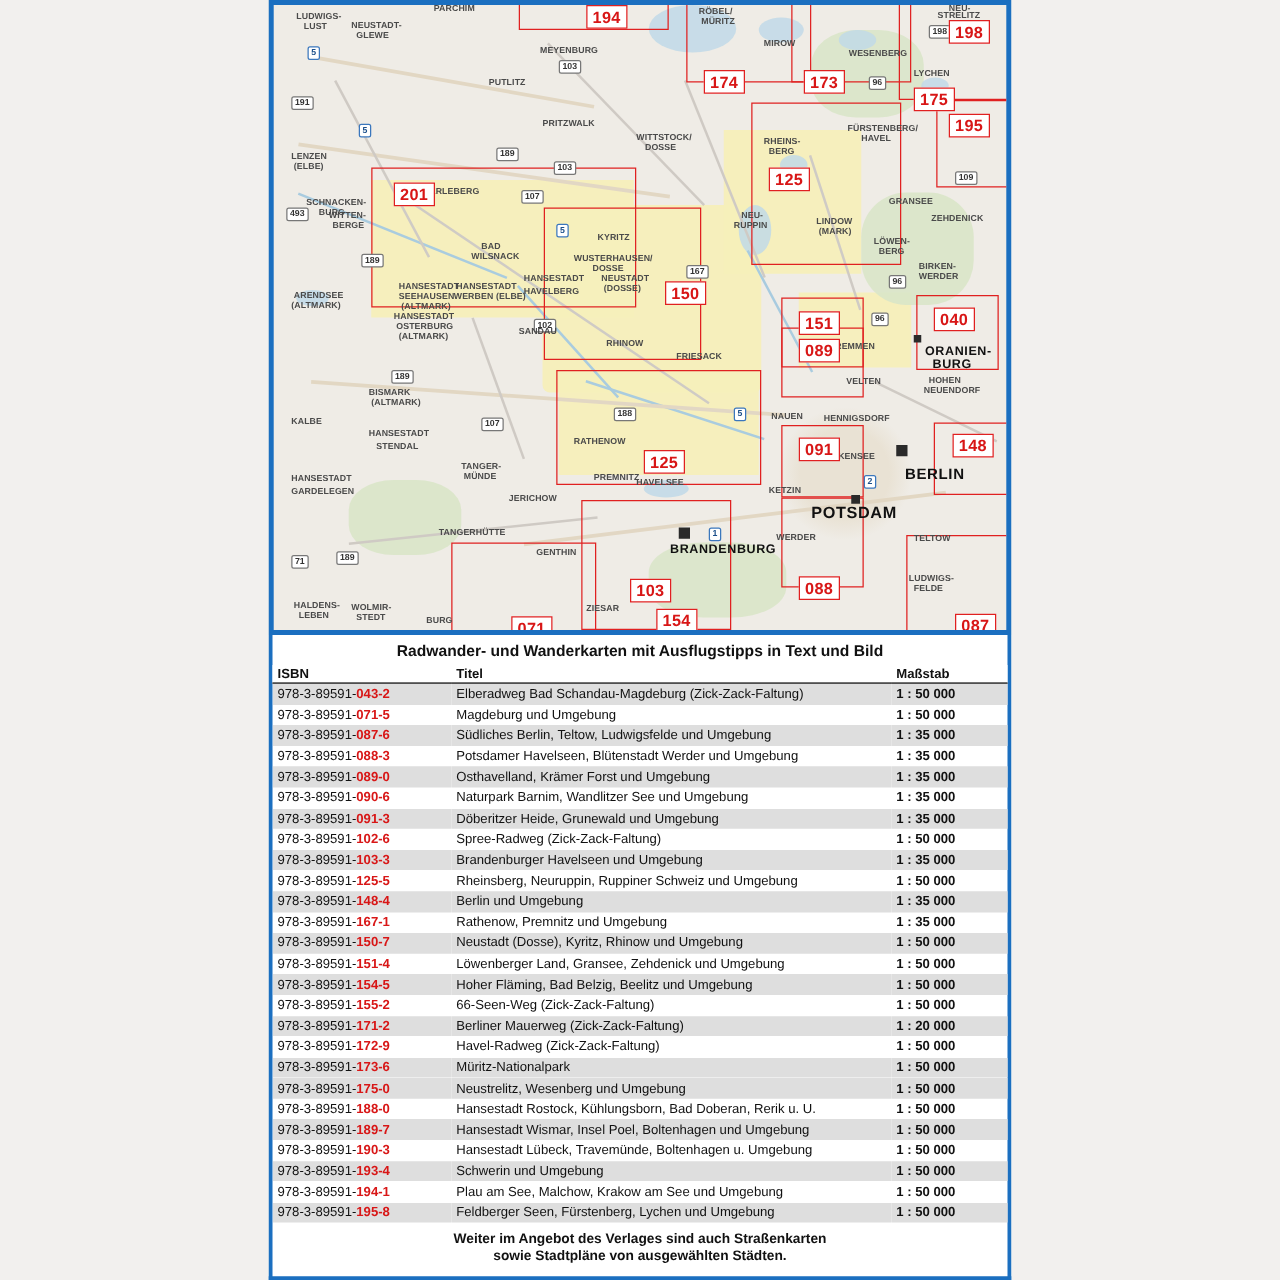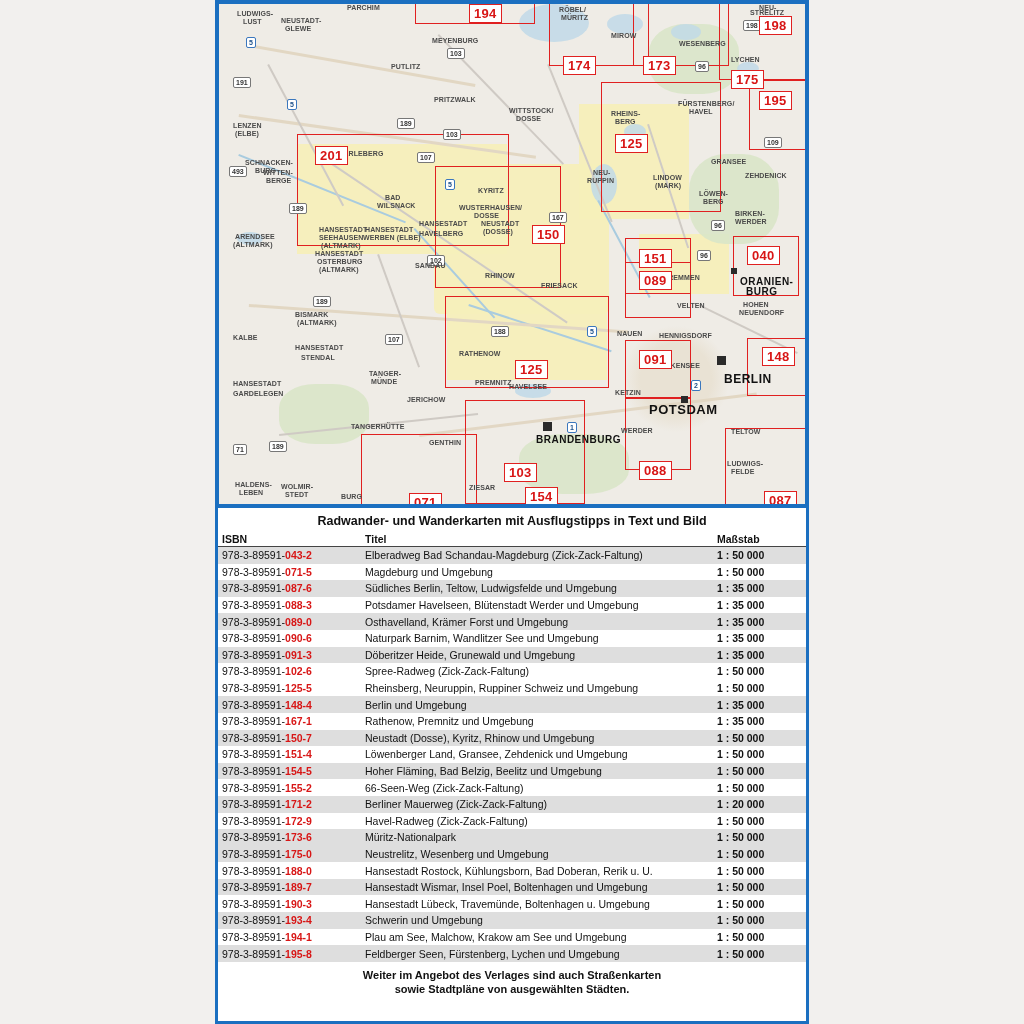--- a/index.html
+++ b/index.html
@@ -379,20 +379,25 @@
             <tr class="alt">
               <td class="isbn"><span class="pfx">978-3-89591-</span><span class="sfx">091-3</span></td>
               <td>Döberitzer Heide, Grunewald und Umgebung</td>
               <td class="scale">1 : 35 000</td>
             </tr>
             <tr>
               <td class="isbn"><span class="pfx">978-3-89591-</span><span class="sfx">102-6</span></td>
               <td>Spree-Radweg (Zick-Zack-Faltung)</td>
               <td class="scale">1 : 50 000</td>
             </tr>
+            <tr class="alt">
+              <td class="isbn"><span class="pfx">978-3-89591-</span><span class="sfx">103-3</span></td>
+              <td>Brandenburger Havelseen und Umgebung</td>
+              <td class="scale">1 : 35 000</td>
+            </tr>
             <tr>
               <td class="isbn"><span class="pfx">978-3-89591-</span><span class="sfx">125-5</span></td>
               <td>Rheinsberg, Neuruppin, Ruppiner Schweiz und Umgebung</td>
               <td class="scale">1 : 50 000</td>
             </tr>
             <tr class="alt">
               <td class="isbn"><span class="pfx">978-3-89591-</span><span class="sfx">148-4</span></td>
               <td>Berlin und Umgebung</td>
               <td class="scale">1 : 35 000</td>
             </tr>

